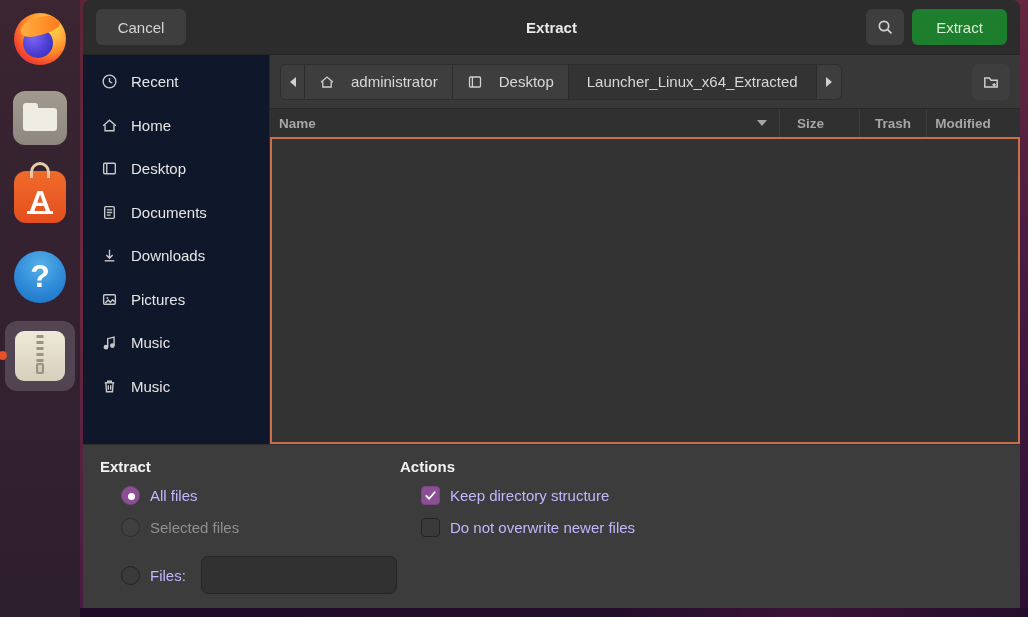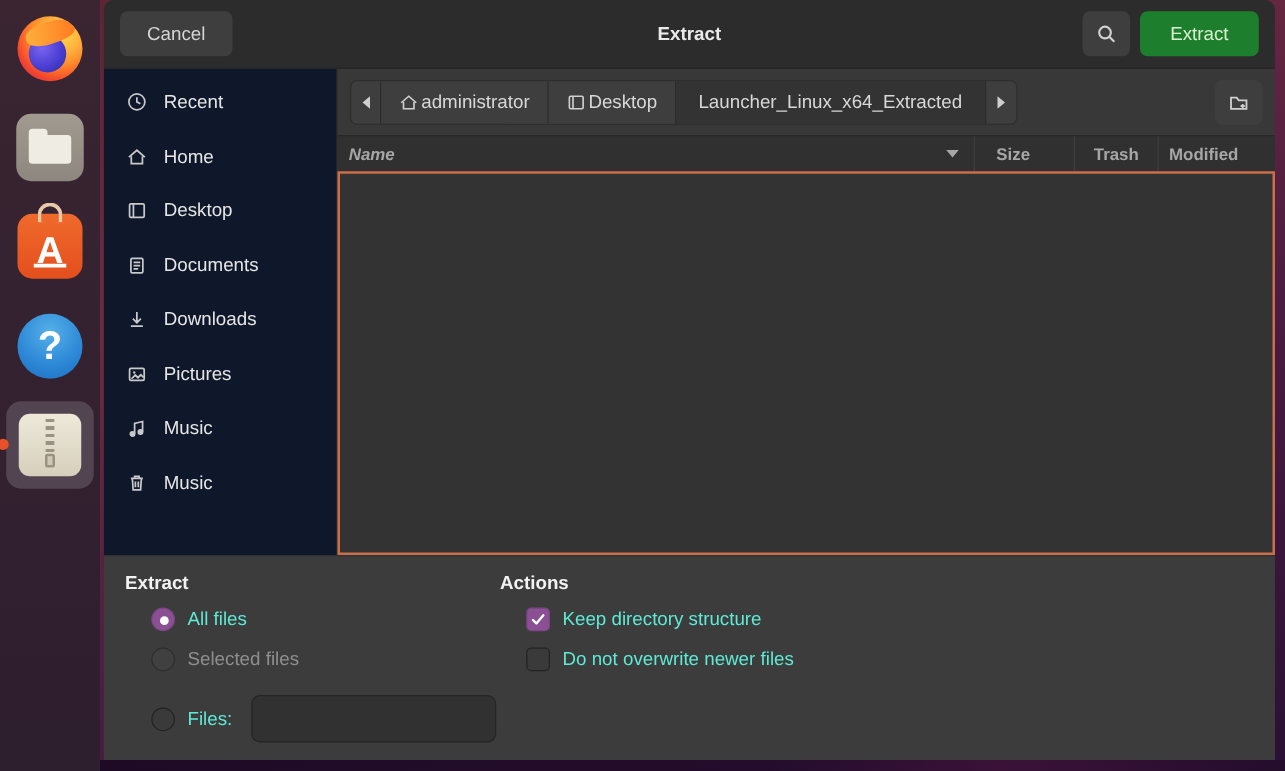--- a/index.html
+++ b/index.html
@@ -60,47 +60,47 @@
   .search-btn { width:38px; display:flex; align-items:center; justify-content:center; }
   .extract-btn { width:95px; background:#1d7f2d; color:#d9efd0; }
   
   .main { flex:1 1 auto; display:flex; min-height:0; }
   .sidebar { width:187px; flex:0 0 187px; background:#0f172a; border-right:1px solid #2b2b2b; padding-top:5px;}
   .side-item { height:43.5px; display:flex; align-items:center; gap:13px; padding-left:18px; cursor:pointer; color:#e6e6e6; font-size:15px;}
   .side-item svg { flex:0 0 auto; }
   .content { flex:1 1 auto; display:flex; flex-direction:column; min-width:0; background:#383838;}
   .pathbar { height:53px; flex:0 0 53px; display:flex; align-items:center; padding:0 10px; }
   .path-group { display:flex; height:36px; border-radius:6px; overflow:hidden; border:1px solid #2e2e2e;}
-  .path-seg { background:#3e3e3e; color:#d8d8d8; font-size:15px; display:flex; align-items:center; gap:2px;
+  .path-seg { background:#3e3e3e; color:#d8d8d8; font-size:15px; display:flex; align-items:center; gap:16px;
     padding:0 14px; border-right:1px solid #2b2b2b; cursor:pointer; white-space:nowrap;}
   .path-seg:last-child { border-right:none; }
   .path-arrow { width:24px; padding:0; justify-content:center; }
   .path-seg.active { background:#333333; padding:0 18px;}
   .tri { width:0; height:0; border-top:5px solid transparent; border-bottom:5px solid transparent; }
   .tri-left { border-right:6px solid #cfcfcf; }
   .tri-right { border-left:6px solid #cfcfcf; }
   .newfolder-btn { margin-left:auto; width:38px; display:flex; align-items:center; justify-content:center;}
   
   .cols { height:29px; flex:0 0 29px; background:#303030; border-top:1px solid #282828;
     display:flex; align-items:center; font-size:13.5px; font-weight:bold; color:#a6a6a6;}
   .col { display:flex; align-items:center; height:100%; border-right:1px solid #3d3d3d; cursor:pointer;}
-  .col-name { flex:1 1 auto; padding-left:9px;font-style:italic; }
+  .col-name { flex:1 1 auto; padding-left:9px; }
   .sort-tri { margin-left:auto; margin-right:12px; width:0; height:0;
     border-left:5px solid transparent; border-right:5px solid transparent; border-top:6px solid #a6a6a6;}
   .col-size { width:80px; padding-left:17px; }
   .col-type { width:67px; padding-left:15px; }
   .col-mod { width:93px; justify-content:center; padding-right:21px; border-right:none;}
   .filelist { flex:1 1 auto; background:#333333; border:2px solid #ca6e4b; }
   
   .options { flex:0 0 164px; background:#3c3c3c; border-top:1px solid #303030; display:flex; padding:13px 0 0 17px;}
   .group-title { font-weight:bold; font-size:15px; color:#f2f2f2; margin-bottom:11px;}
   .opt-col-1 { width:300px; flex:0 0 300px; }
   .opt-row { display:flex; align-items:center; gap:10px; margin-left:21px; margin-bottom:13px; cursor:pointer;}
   .opt-row.disabled { cursor:default; }
-  .opt-label { font-size:15px; color:#5eead4; }
+  .opt-label { font-size:15px; color:#c4b5fd; }
   .opt-row.disabled .opt-label { color:#8f8f8f; }
   .radio { width:19px; height:19px; border-radius:50%; background:#3a3a3a; border:1px solid #232323; position:relative; flex:0 0 auto;}
   .radio.checked { background:#8b5093; border-color:#7c4685; }
   .radio.checked::after { content:""; position:absolute; left:6px; top:6px; width:7px; height:7px; border-radius:50%; background:#fff;}
   .opt-row.disabled .radio { background:#404040; border-color:#2d2d2d; }
   .checkbox { width:19px; height:19px; border-radius:4px; background:#3a3a3a; border:1px solid #232323;
     display:flex; align-items:center; justify-content:center; flex:0 0 auto;}
   .checkbox.checked { background:#8b5093; border-color:#7c4685; }
   .files-input { width:196px; height:38px; margin-left:5px; background:#313131; border:1px solid #252525;
     border-radius:7px; color:#e0e0e0; font-size:15px; padding:0 10px; font-family:"Liberation Sans", sans-serif;}

